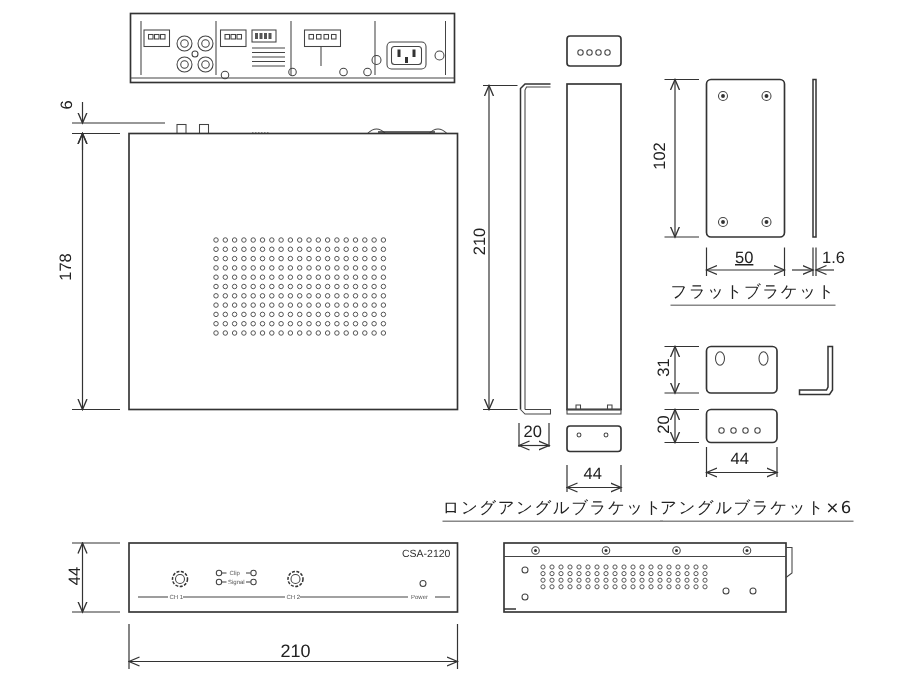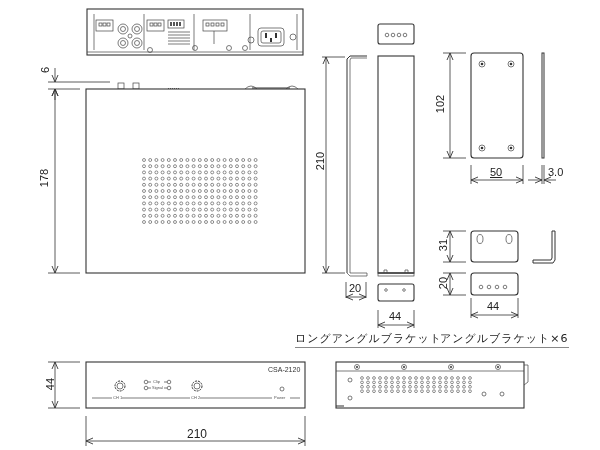--- a/index.html
+++ b/index.html
@@ -561,21 +561,22 @@
 <div class="dimtxt vert" style="left:35px;top:64px;width:20px;text-align:center;">6</div>
 <div class="dimtxt vert" style="left:29px;top:172px;width:30px;text-align:center;">178</div>
 
 <div class="dimtxt vert" style="left:305px;top:155px;width:30px;text-align:center;">210</div>
 <div class="dimtxt" style="left:349px;top:282px;">20</div>
 <div class="dimtxt" style="left:389px;top:310px;">44</div>
 <div class="lbl" style="left:295px;top:331px;">ロングアングルブラケット</div>
 
 <div class="dimtxt vert" style="left:425px;top:98px;width:30px;text-align:center;">102</div>
 <div class="dimtxt" style="left:490px;top:166px;text-decoration:underline;">50</div>
-<div class="dimtxt" style="left:548px;top:166px;">3.0</div>
+<div class="dimtxt" style="left:548px;top:166px;">1.6</div>
+<div class="lbl" style="left:447px;top:187px;">フラットブラケット</div>
 
 <div class="dimtxt vert" style="left:428px;top:239px;width:30px;text-align:center;">31</div>
 <div class="dimtxt vert" style="left:428px;top:277px;width:30px;text-align:center;">20</div>
 <div class="dimtxt" style="left:487px;top:300px;">44</div>
 <div class="lbl" style="left:440px;top:331px;">アングルブラケット×6</div>
 
 <div class="dimtxt" style="left:268px;top:366px;font-size:7px;color:#333;">CSA-2120</div>
 <div class="dimtxt" style="left:113px;top:395px;font-size:4px;color:#555;">CH 1</div>
 <div class="dimtxt" style="left:191px;top:395px;font-size:4px;color:#555;">CH 2</div>
 <div class="dimtxt" style="left:153px;top:379px;font-size:4px;color:#555;">Clip</div>

